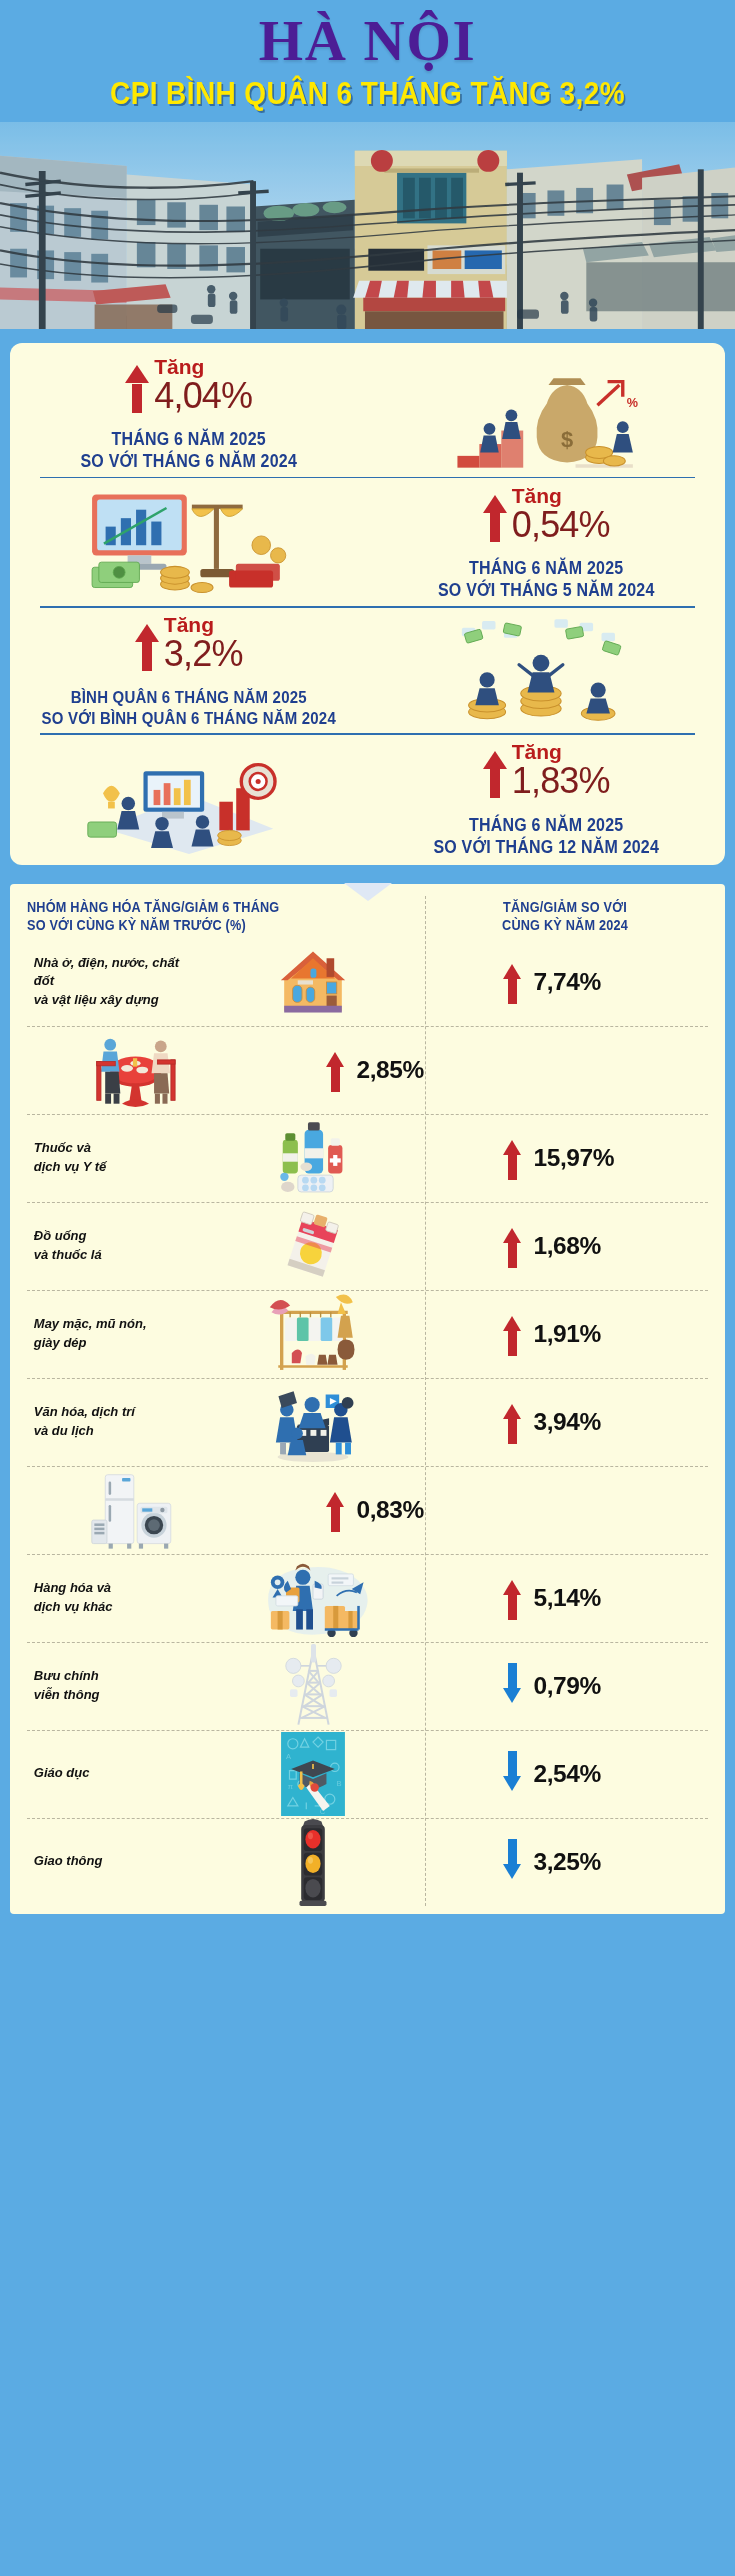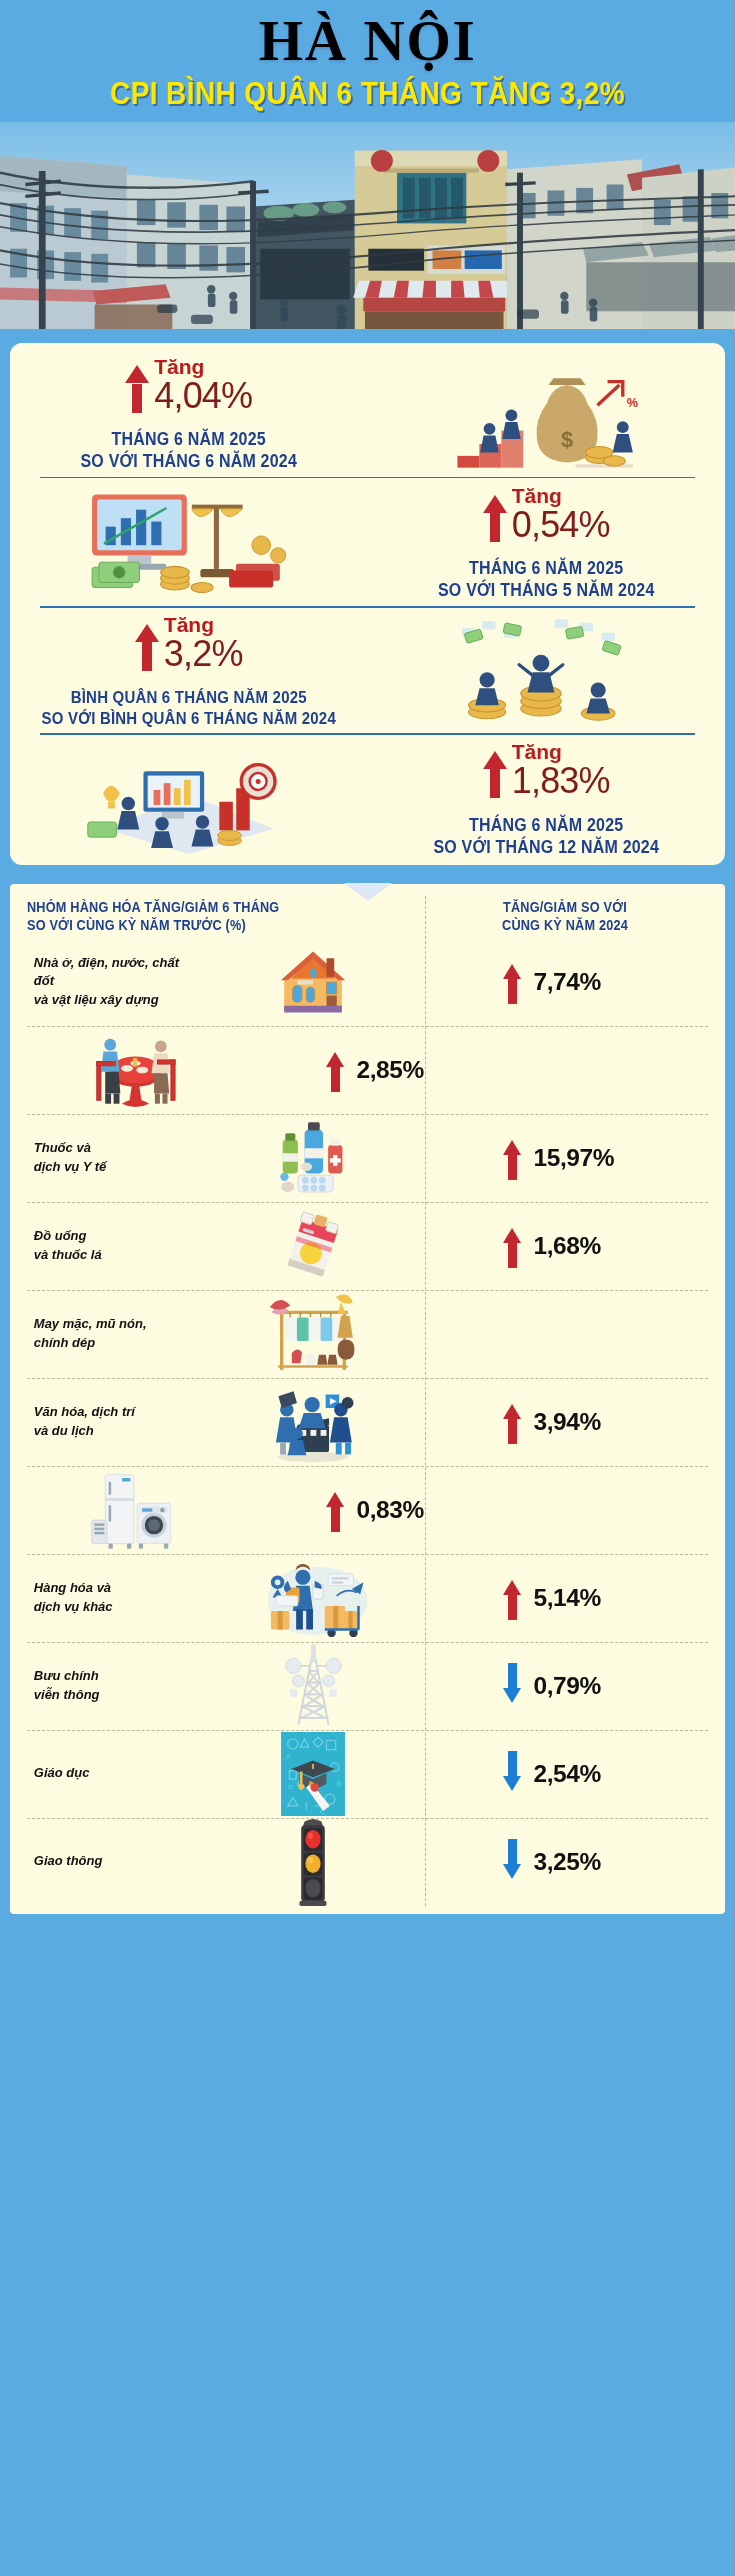--- a/index.html
+++ b/index.html
@@ -10,21 +10,21 @@
     -webkit-font-smoothing:antialiased;
   }
   .page { width:735px; min-height:2576px; background:#5babe3; position:relative; overflow:hidden; }
 
   
   .header { padding:12px 0 3.4px; text-align:center; }
   .title {
     font-family:"Liberation Serif", serif;
     font-weight:bold;
     font-size:57px;
-    color:#000000;
+    color:#4c1d95;
     letter-spacing:1.7px;
     line-height:1.0;
     text-shadow:0 1.7px 2.5px rgba(0,0,0,.12);
   }
   .subtitle {
     margin-top:8.4px;
     font-family:"Liberation Sans", sans-serif;
     font-weight:bold;
     font-size:28px;
     color:#ffe800;
@@ -700,21 +700,21 @@
           <div class="arw">
               <div class="arrow-up"></div>
             </div>
           <div class="pct">1,68%</div>
         </div>
       </div>
 
       <div class="row">
         <div class="cell-label">
           <span>May mặc, mũ nón,</span><br>
-          <span>chính dép</span>
+          <span>giày dép</span>
         </div>
         <div class="cell-icon">
           <svg width="100" height="83" viewBox="0 0 118 98">
             <g stroke="#d3a24e" stroke-width="4" fill="none">
               <path d="M18 24 L100 24"></path>
                 <path d="M22 24 L22 92"></path>
                 <path d="M96 24 L96 92"></path>
             </g>
             <g stroke="#b8903f" stroke-width="1.6" fill="none">
               <path d="M32 24 l0 6"></path>
@@ -751,20 +751,26 @@
                 <path d="M50 76 q8 -6 12 0 l-1 10 l-10 0 z"></path>
               </g>
             <g fill="#8a5a3a">
                 <path d="M66 74 l8 0 l2 12 l-12 0 z"></path>
                 <path d="M78 74 l8 0 l2 12 l-12 0 z"></path>
               </g>
             <g stroke="#d3a24e" stroke-width="3" fill="none">
                 <path d="M18 88 L100 88"></path>
               </g>
           </svg>
+        </div>
+        <div class="cell-val">
+          <div class="arw">
+              <div class="arrow-up"></div>
+            </div>
+          <div class="pct">1,91%</div>
         </div>
       </div>
 
       <div class="row">
         <div class="cell-label">
           <span>Văn hóa, dịch trí</span><br>
           <span>và du lịch</span>
         </div>
         <div class="cell-icon">
           <svg width="100" height="81" viewBox="0 0 118 96">

